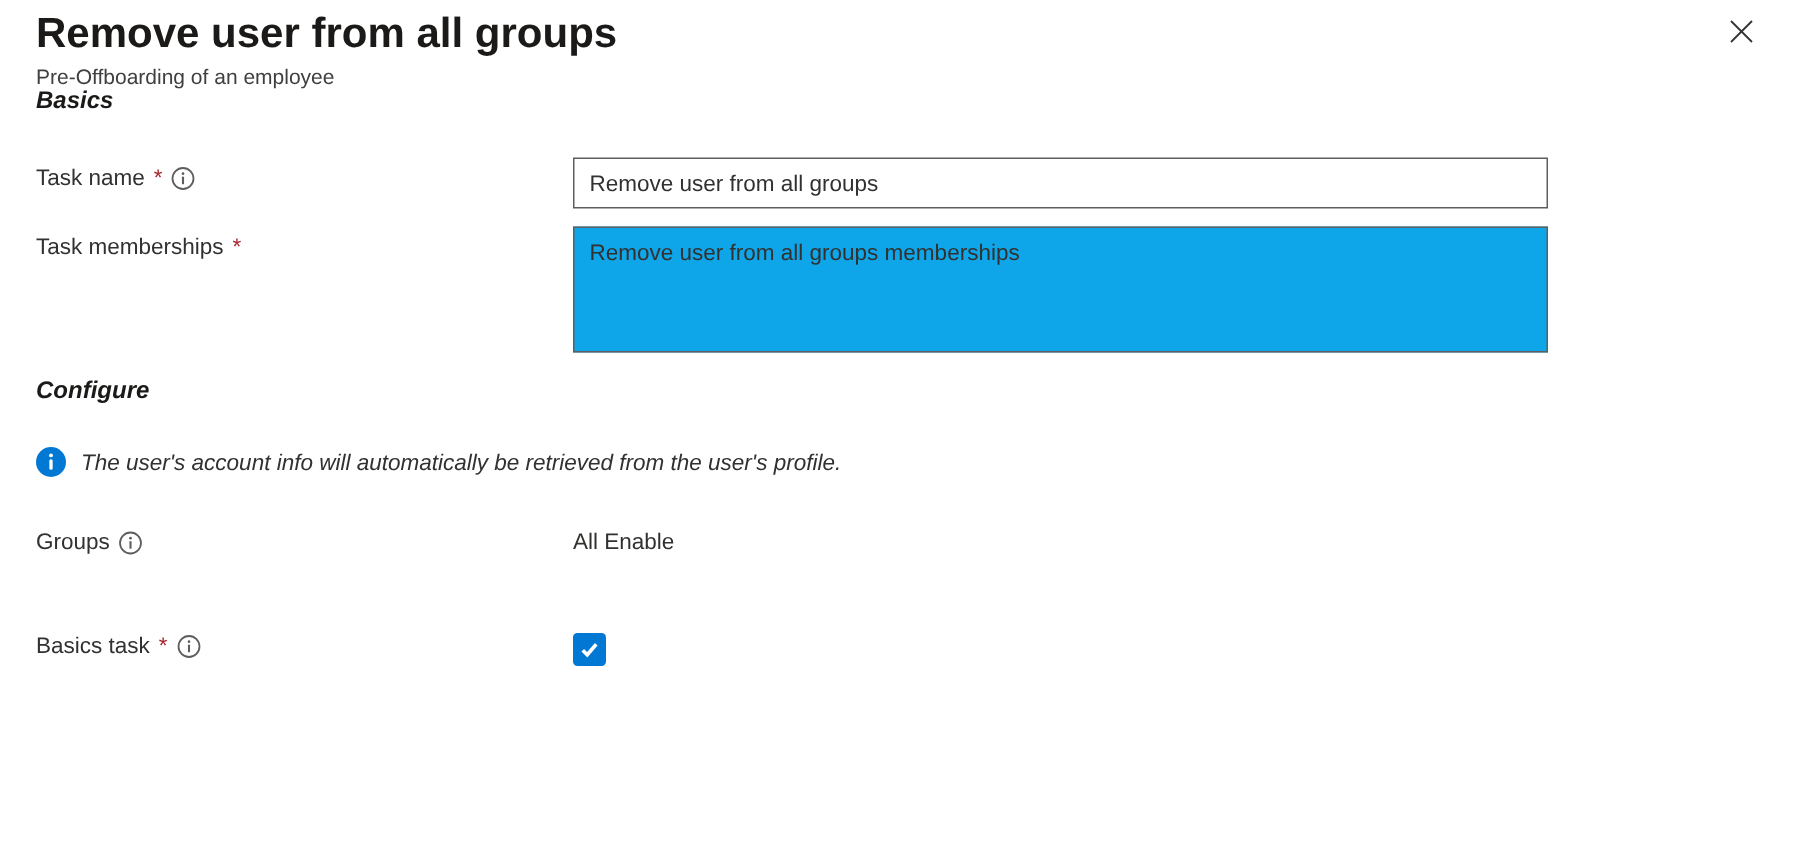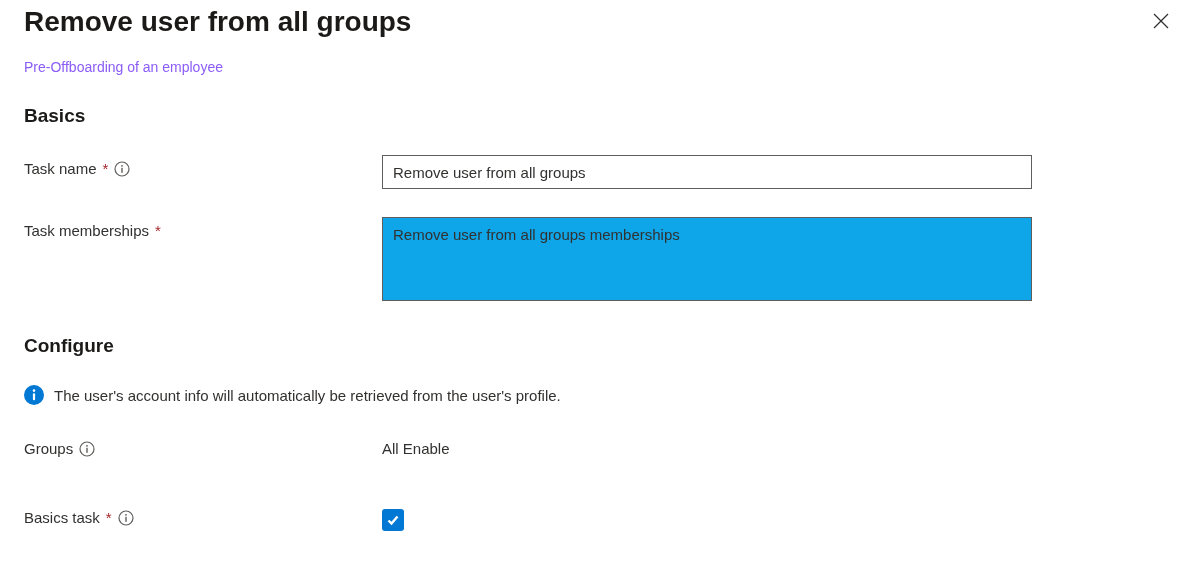--- a/index.html
+++ b/index.html
@@ -27,51 +27,51 @@
       flex-direction: column;
     }
     .page-title {
       font-size: 28px;
       font-weight: 600;
       color: #1b1a19;
       line-height: 1.25;
     }
     .page-subtitle {
       font-size: 14px;
-      color: #8b5cf6;
-      margin-top: 20px;
+      color: #404040;
+      margin-top: 4px;
     }
     .close-btn {
       background: none;
       border: none;
       cursor: pointer;
       padding: 6px;
       margin-top: 2px;
       color: #323130;
       display: flex;
       align-items: center;
       justify-content: center;
     }
     .close-btn svg {
       width: 18px;
       height: 18px;
       stroke: #323130;
       stroke-width: 1.2;
     }
     .section-heading {
-      font-size: 19px;
+      font-size: 16px;
       font-weight: 600;
       color: #1b1a19;
-      margin-top: 30px;
       margin-bottom: 28px;
+      font-style: italic;
     }
     .form-row {
       display: flex;
       align-items: flex-start;
-      margin-bottom: 28px;
+      margin-bottom: 12px;
     }
     .form-label {
       width: 358px;
       flex: 0 0 358px;
       font-size: 15px;
       color: #323130;
       display: flex;
       align-items: center;
       gap: 4px;
       padding-top: 5px;
@@ -112,20 +112,21 @@
       font-family: inherit;
       color: #323130;
       background: #0ea5e9;
       resize: none;
     }
     .info-banner {
       display: flex;
       align-items: center;
       gap: 10px;
       margin-bottom: 30px;
+      font-style: italic;
     }
     .info-banner-icon {
       width: 20px;
       height: 20px;
       flex: 0 0 20px;
       display: inline-flex;
     }
     .info-banner-icon svg {
       width: 20px;
       height: 20px;

